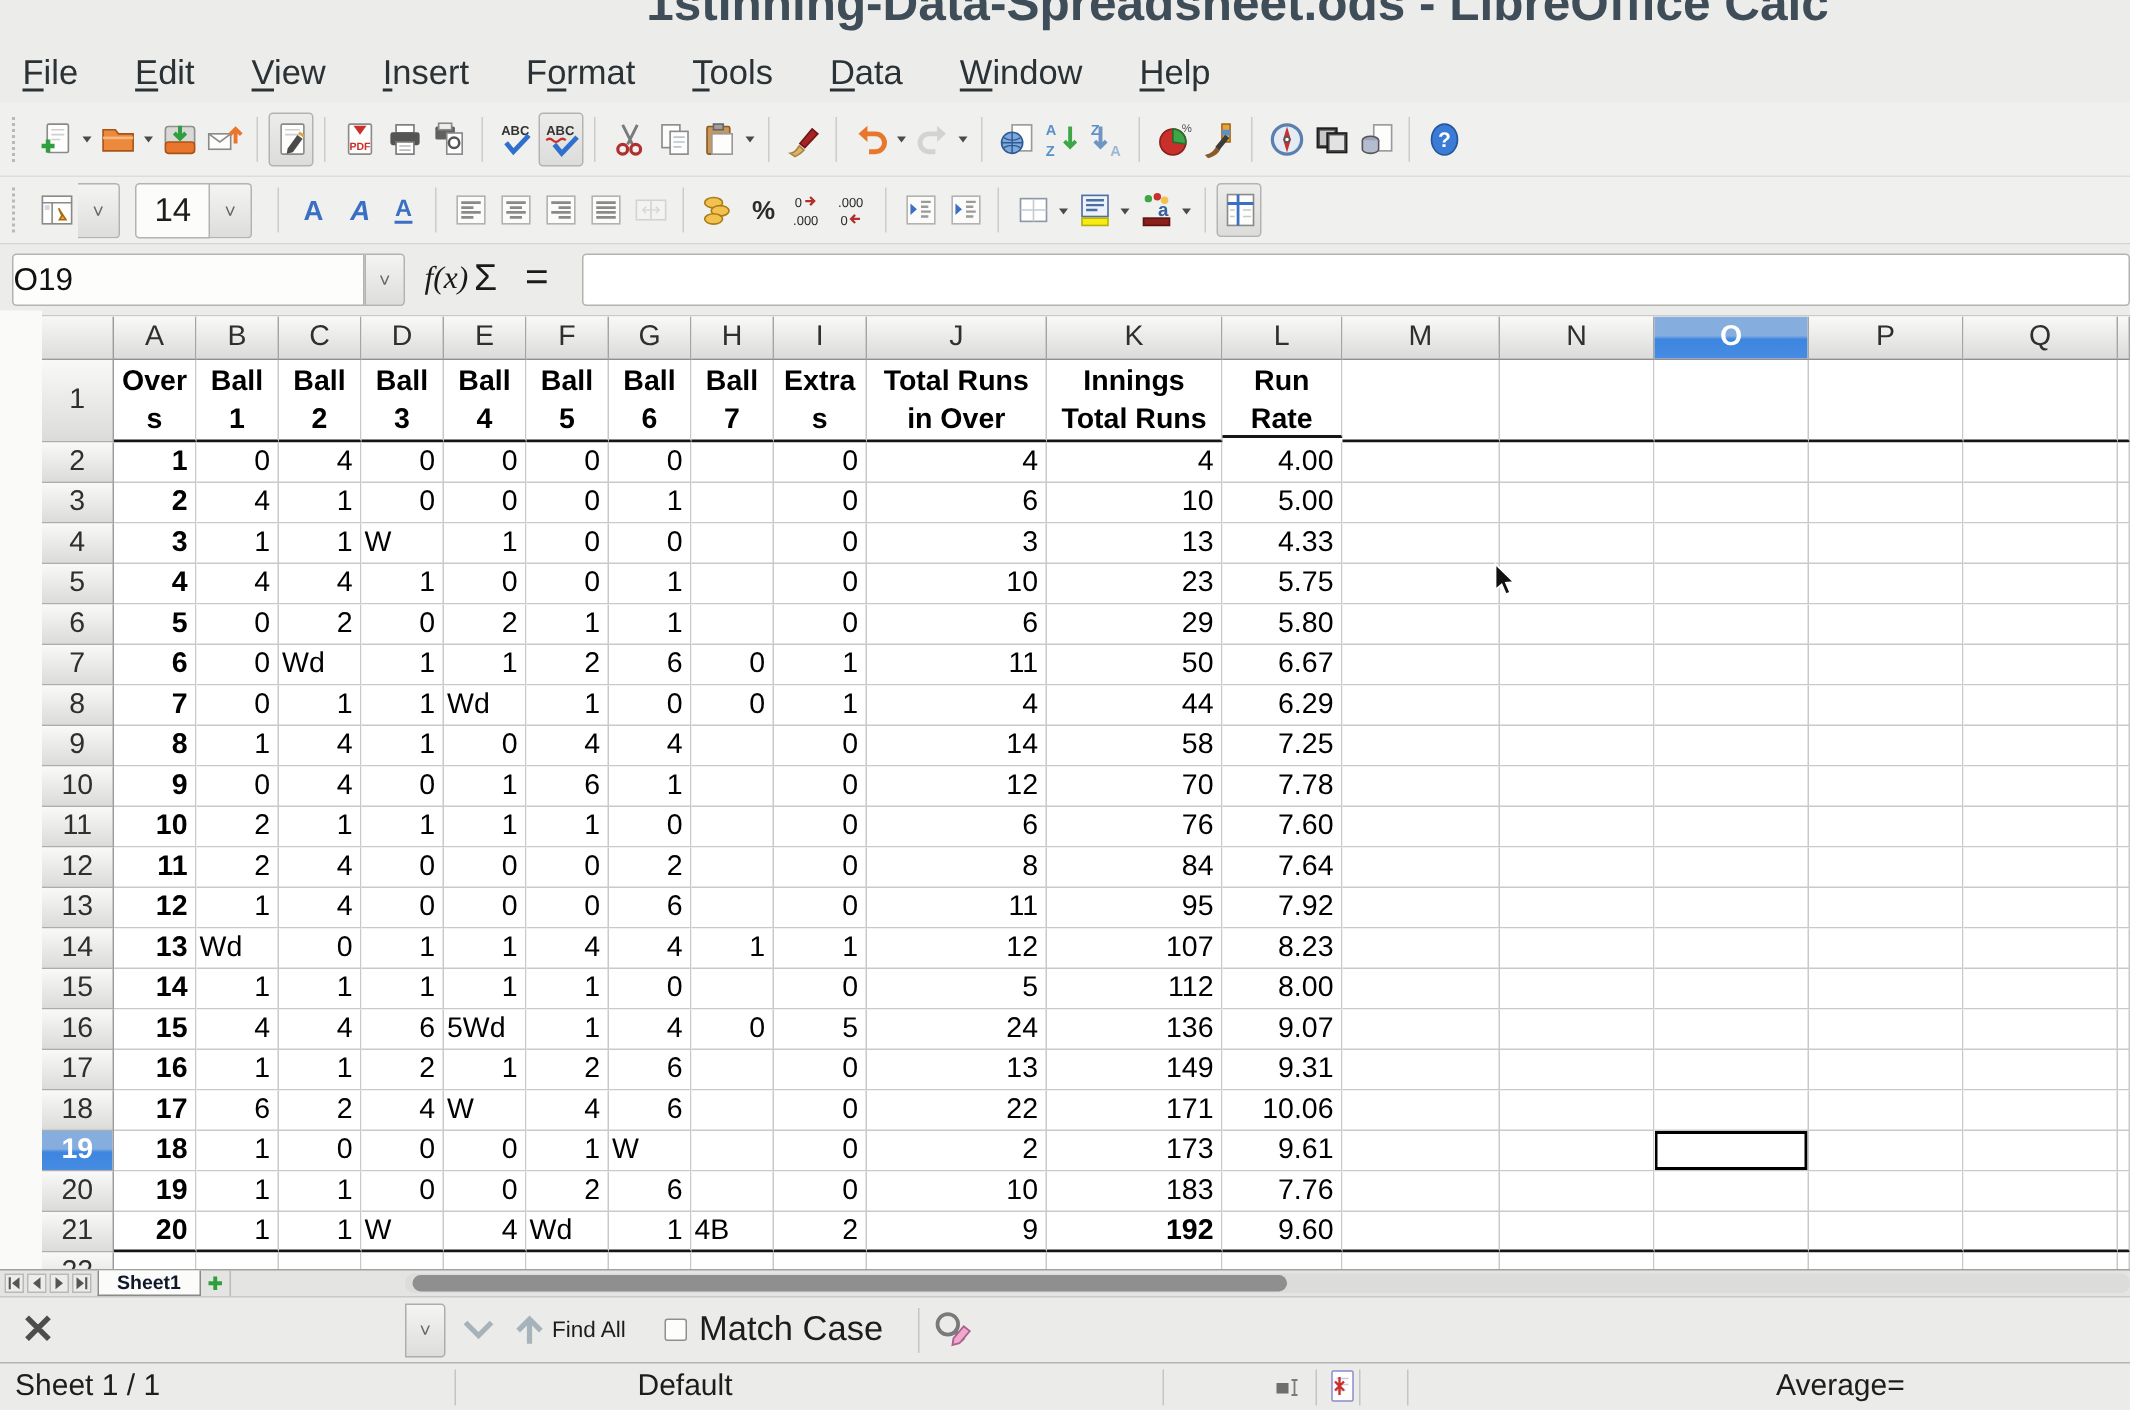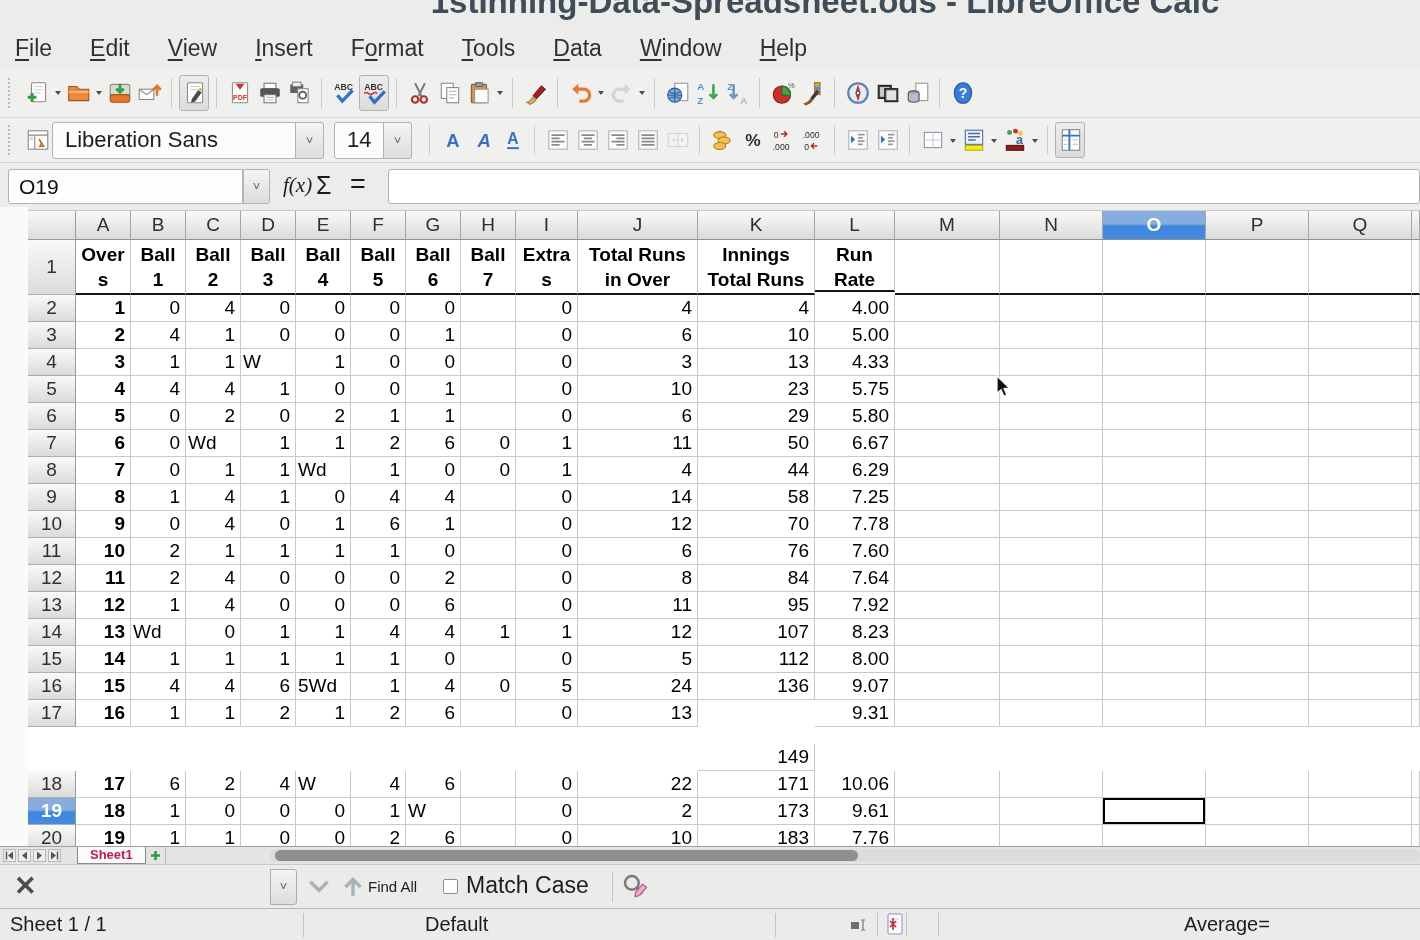--- a/index.html
+++ b/index.html
@@ -30,21 +30,21 @@
   .dd-arrow i { display:block; width:0; height:0; border:3.6px solid transparent; border-top:4.6px solid #4a4a4a; margin-top:4px; }
   .tsep { width:1px; height:30px; background:#cccccb; margin:0 7px; }
   .combo { height:37px; background:#fcfcfb; border:1px solid #b3b3b1; border-radius:3px 0 0 3px; display:flex; align-items:center;
     font-size:22px; color:#1d1d1d; padding-left:12px; }
   .combo-dd { width:28px; height:37px; border:1px solid #b3b3b1; border-left:none; border-radius:0 3px 3px 0;
     background:linear-gradient(180deg,#f4f4f2,#dddddb); display:flex; align-items:center; justify-content:center; color:#666; font-size:13px; }
 
   
   .formulabar { position:absolute; top:163px; left:0; width:1420px; height:48px; background:#ececeb; border-bottom:1px solid #c9c9c7; }
   .namebox { position:absolute; left:8px; top:6px; width:235px; height:35px; background:#fdfdfc; border:1px solid #b3b3b1; border-radius:3px 0 0 3px;
-    font-size:21px; padding-left:10px; line-height:33px; color:#111; }
+    font-size:21px; padding-left:0; line-height:33px; color:#111; }
   .namebox-dd { position:absolute; left:243px; top:6px; width:27px; height:35px; background:linear-gradient(180deg,#f4f4f2,#dddddb);
     border:1px solid #b3b3b1; border-radius:0 3px 3px 0; text-align:center; line-height:33px; color:#666; font-size:13px; }
   .fx { position:absolute; left:283px; top:10px; font-size:21px; font-style:italic; font-family:"Liberation Serif",serif; color:#1a1a1a; }
   .sigma { position:absolute; left:316px; top:8px; font-size:25px; color:#1a1a1a; }
   .equals { position:absolute; left:350px; top:6px; font-size:27px; color:#1a1a1a; }
   .inputline { position:absolute; left:388px; top:6px; width:1032px; height:35px; background:#fff; border:1px solid #b3b3b1; border-radius:3px; }
 
   
   .grid-gutter { position:absolute; top:207px; left:0; width:28px; height:639px; background:#fafaf9; }
   .grid { position:absolute; top:211px; left:28px; width:1392px; height:635px; background:#fff; overflow:hidden; font-size:19px; }
@@ -60,22 +60,22 @@
   .cell.txt { text-align:left; padding-left:2px; }
   .cell.bold { font-weight:bold; }
   .cell.hdrcell { font-weight:bold; text-align:center; white-space:pre-line; line-height:25px; padding-top:2px; }
   .thickb { border-bottom:2px solid #161616 !important; }
   .cursorcell { box-shadow:inset 0 0 0 2px #000; }
 
   
   .tabbar { position:absolute; top:846px; left:0; width:1420px; height:18px; background:#e4e4e2; border-top:1px solid #a0a09e; display:flex; align-items:center; }
   .navbtns { display:flex; gap:2px; margin-left:3px; }
   .navbtn { width:13px; height:13px; background:#ececea; border:1px solid #b9b9b7; display:flex; align-items:center; justify-content:center; }
-  .sheettab { margin-left:16px; height:17px; background:#fbfbfa; border:1px solid #8a8a88; border-top:none; padding:0 12px;
-    font-size:13px; font-weight:bold; line-height:16px; color:#be185d; }
+  .sheettab { margin-left:4px; height:17px; background:#fbfbfa; border:1px solid #8a8a88; border-top:none; padding:0 12px;
+    font-size:13px; font-weight:bold; line-height:16px; color:#0f172a; }
   .addsheet { width:20px; height:17px; display:flex; align-items:center; justify-content:center; border-right:1px solid #b9b9b7; }
   .hscroll-track { position:absolute; left:270px; top:2px; width:1150px; height:13px; background:#dcdcda; border-radius:6px; }
   .hscroll-thumb { position:absolute; left:5px; top:1px; width:583px; height:11px; background:#8f8f8f; border-radius:6px; }
 
   
   .findbar { position:absolute; top:864px; left:0; width:1420px; height:44px; background:#ebebe9; border-top:1px solid #c9c9c7; }
   .find-close { position:absolute; left:14px; top:5px; font-size:27px; font-weight:bold; color:#4d4d4d; }
   .find-input { position:absolute; left:55px; top:4px; width:215px; height:36px; border:1px solid #adadab; border-radius:3px 0 0 3px;
     background:#fff; font-size:21px; padding-left:10px; color:#1a1a1a; font-family:"Liberation Sans",sans-serif; }
   .find-input::placeholder { color:#8a8a8a; }
@@ -318,21 +318,20 @@
 <div class="toolbar" id="fmt-toolbar">
     <div class="grip"></div>
     <div class="tbtn">
       <svg width="26" height="26" viewBox="0 0 24 24">
         <rect x="3" y="3.5" width="18" height="17" fill="#fdfdfc" stroke="#8a8a8a"></rect>
         <path d="M3 7.5h18M9 7.5v13" stroke="#8a8a8a"></path>
         <rect x="4.5" y="9" width="3" height="3" fill="#cfd8e8"></rect>
         <path d="M13 11l4.5 7h-4l1.5-2.5z" fill="#e8a33d" stroke="#a86a10"></path>
       </svg>
     </div>
-    <div class="combo" style="width: 244px;">Liberation Sans</div>
     <div class="combo-dd">˅</div>
     <div style="width: 10px;"></div>
     <div class="combo" style="width: 50px;">14</div>
     <div class="combo-dd">˅</div>
     <div style="width: 10px;"></div>
     <div class="tsep"></div>
     <div class="tbtn">
       <svg width="26" height="26" viewBox="0 0 24 24">
         <text x="12" y="18" text-anchor="middle" font-size="17" font-weight="bold" fill="#3a6fc4">A</text>
       </svg>
@@ -849,21 +848,21 @@
       <div class="cell num bold" style="width: 55px; height: 27px; line-height: 26px;">16</div>
       <div class="cell num" style="width: 55px; height: 27px; line-height: 26px;">1</div>
       <div class="cell num" style="width: 55px; height: 27px; line-height: 26px;">1</div>
       <div class="cell num" style="width: 55px; height: 27px; line-height: 26px;">2</div>
       <div class="cell num" style="width: 55px; height: 27px; line-height: 26px;">1</div>
       <div class="cell num" style="width: 55px; height: 27px; line-height: 26px;">2</div>
       <div class="cell num" style="width: 55px; height: 27px; line-height: 26px;">6</div>
       <div class="cell" style="width: 55px; height: 27px; line-height: 26px;"></div>
       <div class="cell num" style="width: 62px; height: 27px; line-height: 26px;">0</div>
       <div class="cell num" style="width: 120px; height: 27px; line-height: 26px;">13</div>
-      <div class="cell num" style="width: 117px; height: 27px; line-height: 26px; margin-top: 44px;">149</div>
+      <div class="cell num" style="width: 117px; height: 27px; line-height: 26px;">149</div>
       <div class="cell num" style="width: 80px; height: 27px; line-height: 26px;">9.31</div>
       <div class="cell" style="width: 105px; height: 27px; line-height: 26px;"></div>
       <div class="cell" style="width: 103px; height: 27px; line-height: 26px;"></div>
       <div class="cell" style="width: 103px; height: 27px; line-height: 26px;"></div>
       <div class="cell" style="width: 103px; height: 27px; line-height: 26px;"></div>
       <div class="cell" style="width: 103px; height: 27px; line-height: 26px;"></div>
       <div class="cell" style="width: 8px; height: 27px;"></div>
     </div>
     <div class="gridrow">
       <div class="rowhdr" style="height: 27px; line-height: 26px;">18</div>

